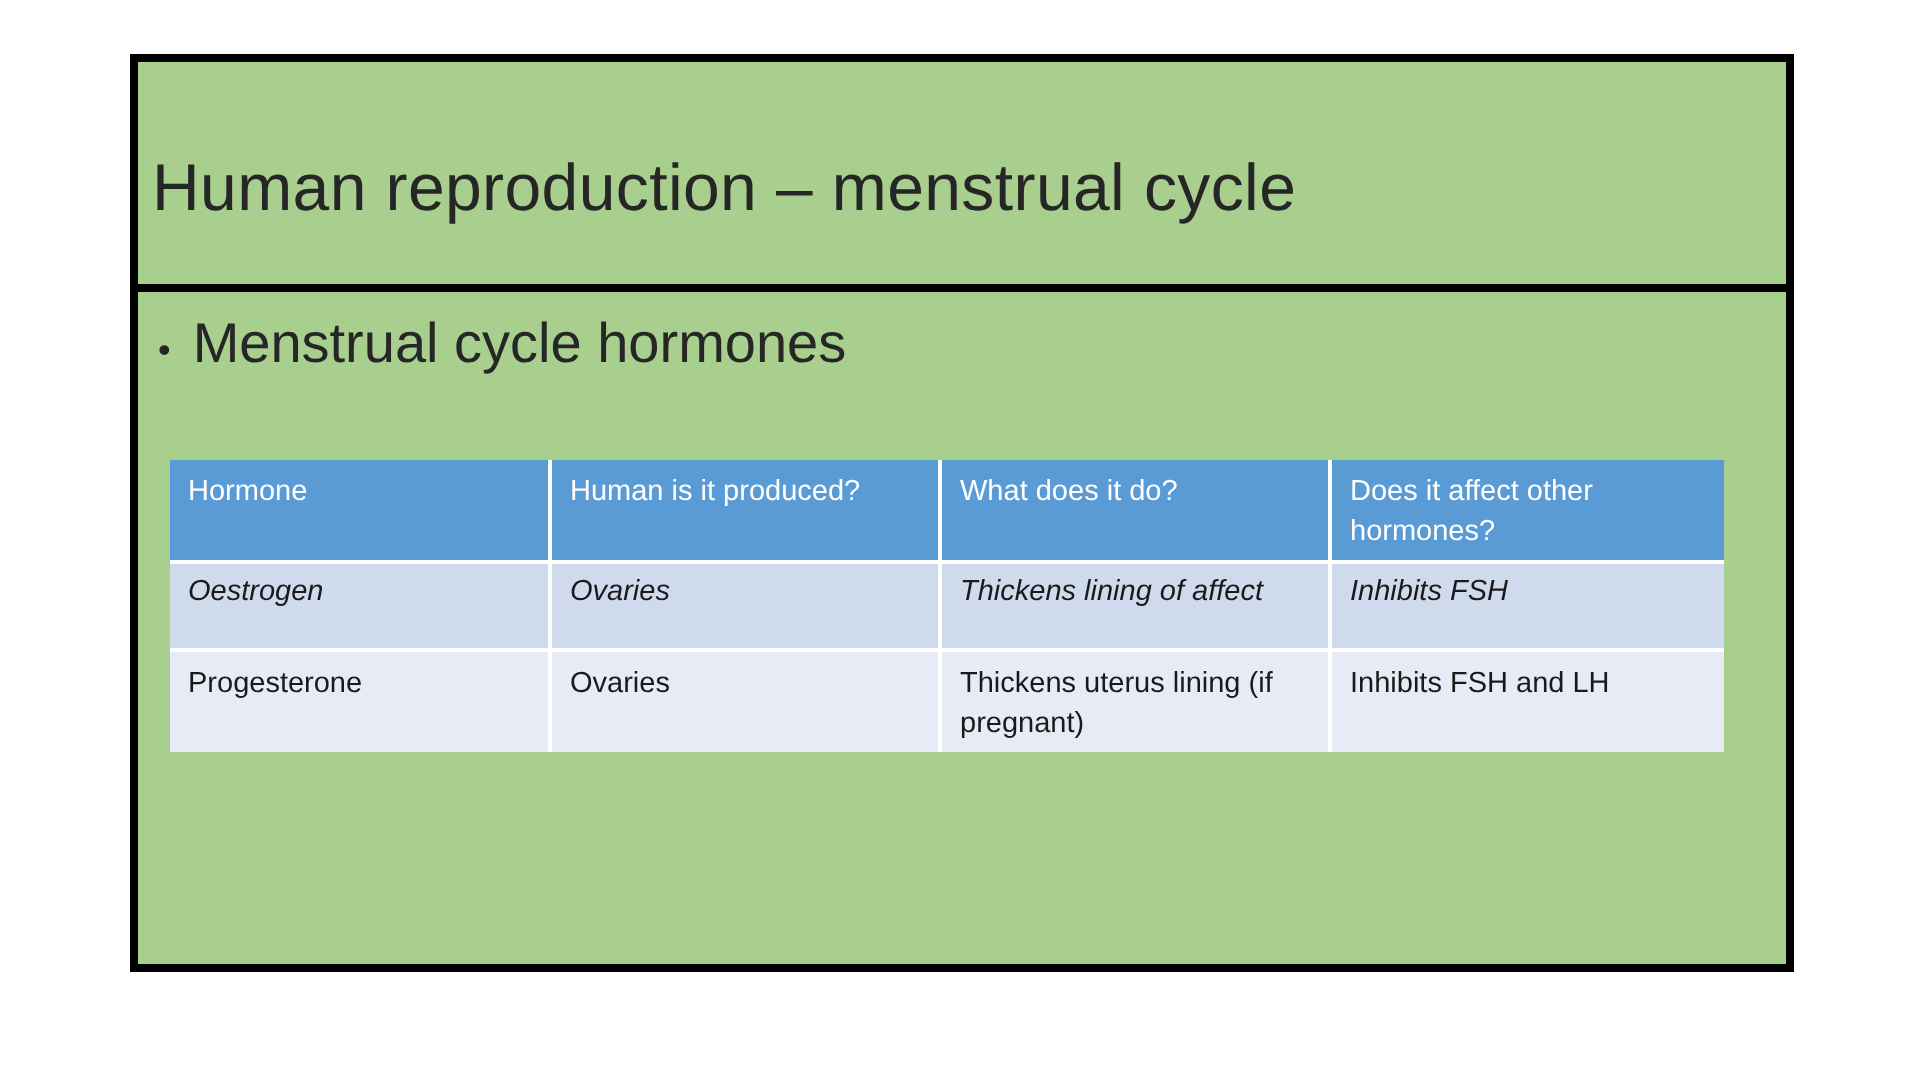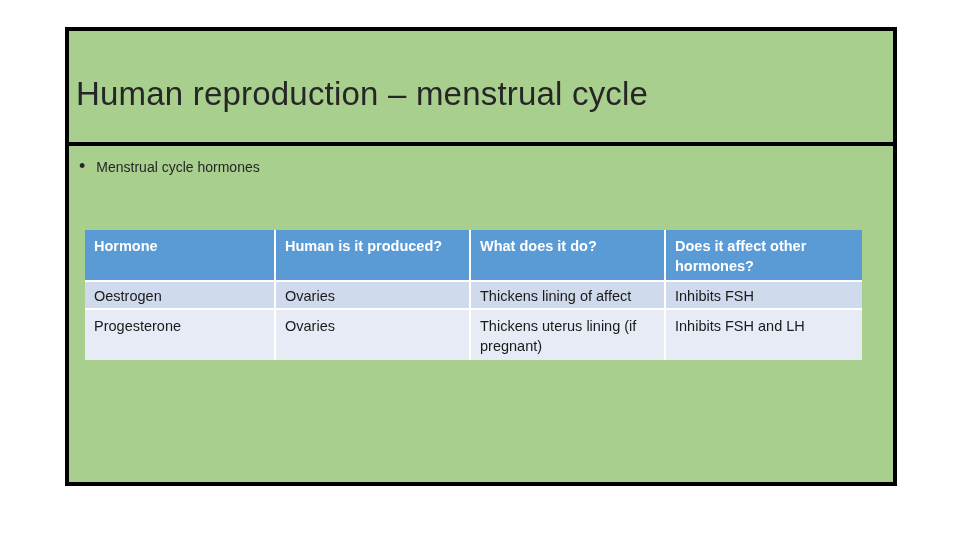--- a/index.html
+++ b/index.html
@@ -38,21 +38,21 @@
     display: flex;
     align-items: baseline;
     padding: 10px 0 0 10px;
     color: var(--title-text, #262626);
   }
   .bullet-glyph {
     font-size: 18px;
     margin-right: 11px;
   }
   .bullet-text {
-    font-size: 14px;
+    font-size: 28px;
     text-align: right;
   }
   .hormone-table {
     position: absolute;
     left: 16px;
     top: 84px;
     width: 777px;
     border-collapse: collapse;
     table-layout: fixed;
   }
@@ -68,31 +68,31 @@
     border-bottom: 2px solid #ffffff;
     font-size: 14.5px;
     line-height: 1.38;
     overflow: hidden;
   }
   .hormone-table th:last-child, .hormone-table td:last-child { border-right: none; }
   .hormone-table tr:last-child td { border-bottom: none; margin-top: 19px; }
   .hormone-table thead th {
     background: var(--header-blue, #5b9bd5);
     color: var(--header-text, #ffffff);
-    font-weight: bold;
+    font-weight: normal;
     height: 48px;
   }
   .hormone-table td {
     color: var(--body-text, #1a1a1a);
   }
   .row-a td { background: var(--row-band-dark, #d0daed); }
   .row-b td { background: var(--row-band-light, #e7ebf5); }
   .row-tall { height: 50px; }
   .row-short { height: 28px; }
-  .row-short td { padding-top: 4px; padding-bottom: 2px; }
+  .row-short td { padding-top: 4px; padding-bottom: 18px; font-style: italic; }
 </style>
 </head>
 <body>
 
 <div class="slide-box title-box">
   <div class="title-text">Human reproduction – menstrual cycle</div>
 </div>
 
 <div class="slide-box content-box">
   <div class="bullet-line">

